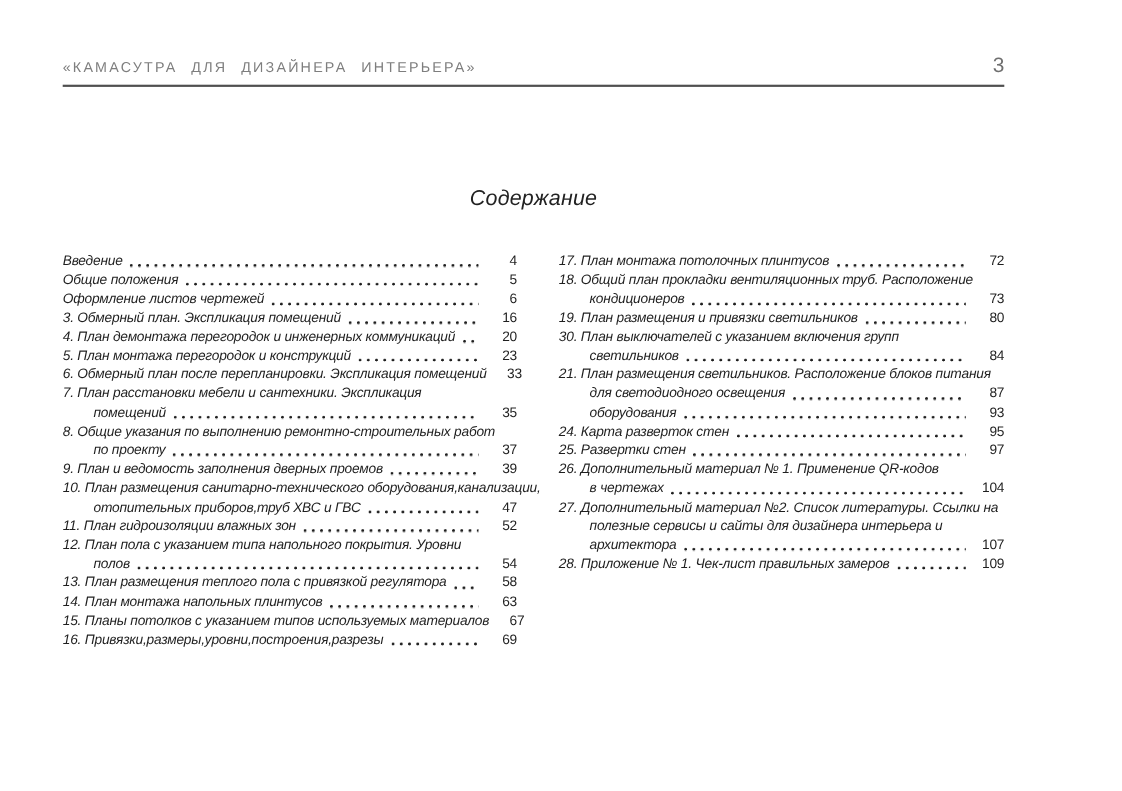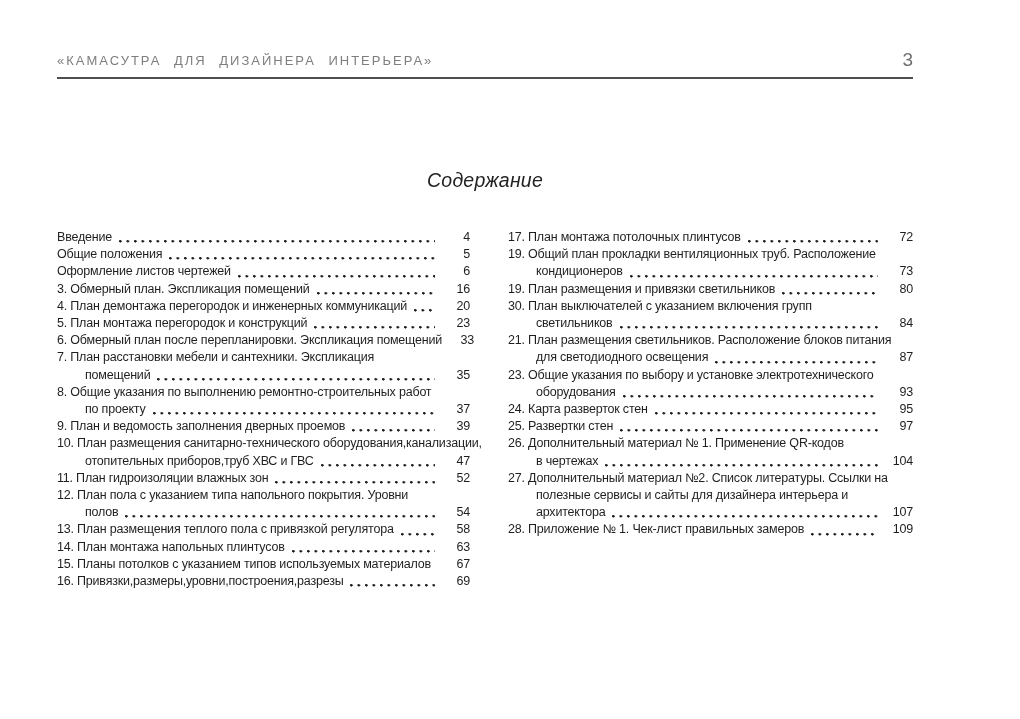--- a/index.html
+++ b/index.html
@@ -57,21 +57,21 @@
     font-size: 12.5px;
     line-height: 17.2px;
     letter-spacing: -0.2px;
     color: #1f1f1f;
   }
   .toc-col { flex: 0 0 auto; }
   #toc-column-left  { width: 413px; margin-right: 38px; }
   #toc-column-right { width: 405px; }
   .toc-line { display: flex; white-space: nowrap; }
   .toc-line.cont .toc-text { padding-left: 28px; }
-  .toc-text { flex: 0 0 auto; }
+  .toc-text { flex: 0 0 auto; font-style: italic; }
   .leader {
     flex: 1 1 auto;
     min-width: 6px;
     position: relative;
   }
   .leader::after {
     content: "";
     position: absolute;
     left: 7px;
     right: 9px;
@@ -238,21 +238,21 @@
       <div class="toc-col" id="toc-column-right">
           <div class="toc-entry">
             <div class="toc-line">
               <span class="toc-text">17. План монтажа потолочных плинтусов</span>
               <span class="leader"></span>
               <span class="pagenum">72</span>
             </div>
           </div>
           <div class="toc-entry">
             <div class="toc-line">
-              <span class="toc-text">19. Общий план прокладки вентиляционных труб. Расположение</span>
+              <span class="toc-text">18. Общий план прокладки вентиляционных труб. Расположение</span>
             </div>
             <div class="toc-line cont">
               <span class="toc-text">кондиционеров</span>
               <span class="leader"></span>
               <span class="pagenum">73</span>
             </div>
           </div>
           <div class="toc-entry">
             <div class="toc-line">
               <span class="toc-text">19. План размещения и привязки светильников</span>
@@ -274,23 +274,20 @@
             <div class="toc-line">
               <span class="toc-text">21. План размещения светильников. Расположение блоков питания</span>
             </div>
             <div class="toc-line cont">
               <span class="toc-text">для светодиодного освещения</span>
               <span class="leader"></span>
               <span class="pagenum">87</span>
             </div>
           </div>
           <div class="toc-entry">
-            <div class="toc-line">
-              <span class="toc-text">23. Общие указания по выбору и установке электротехнического</span>
-            </div>
             <div class="toc-line cont">
               <span class="toc-text">оборудования</span>
               <span class="leader"></span>
               <span class="pagenum">93</span>
             </div>
           </div>
           <div class="toc-entry">
             <div class="toc-line">
               <span class="toc-text">24. Карта разверток стен</span>
               <span class="leader"></span>

